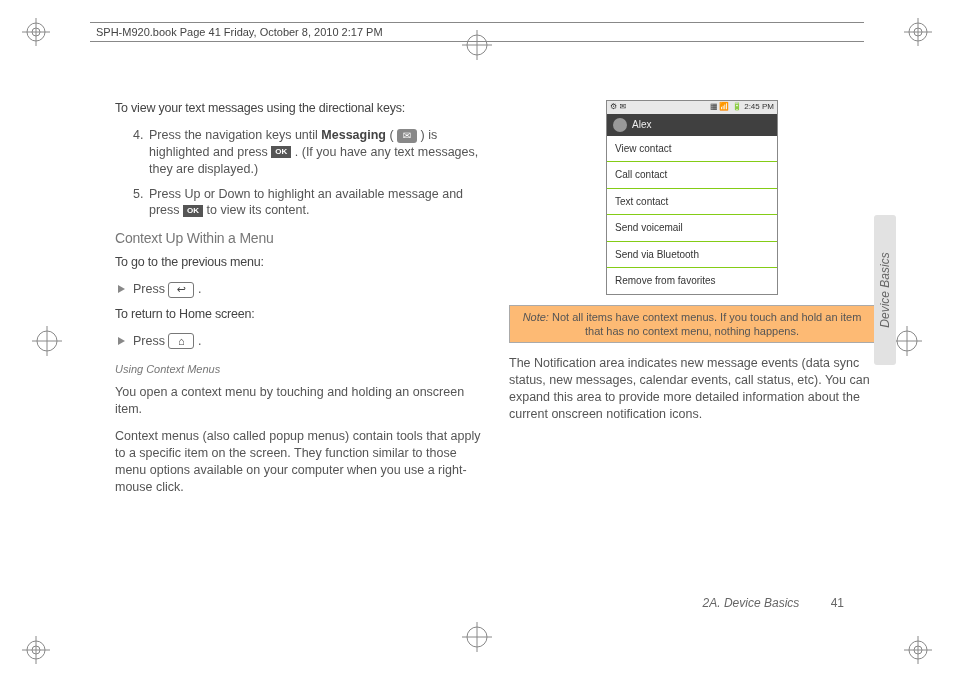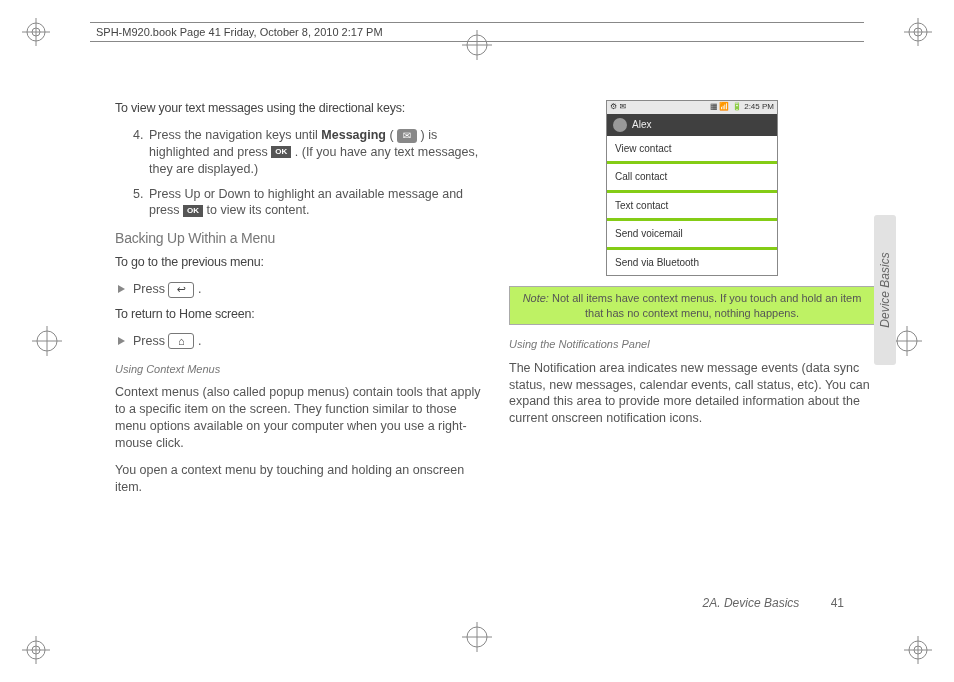--- a/index.html
+++ b/index.html
@@ -144,29 +144,29 @@
     align-items: center;
     gap: 5px;
     font-size: 10px;
   }
   .phone-header .av {
     width: 14px; height: 14px; border-radius: 50%;
     background: #999; display: inline-block;
   }
   .phone-item {
     background: #fff;
-    border-bottom: 3px solid #84cc16;
+    border-bottom: 1px solid #84cc16;
     padding: 6px 8px;
     color: #333;
     font-size: 10px;
   }
   .phone-item:last-child { border-bottom: none; }
   .note-box {
     border: 1px solid #aaa;
-    background: #bef264;
+    background: #fdba74;
     padding: 4px 4px;
     font-size: 11px;
     color: #555;
     text-align: center;
     margin-bottom: 12px;
     line-height: 1.3;
   }
   .note-box .note-label { font-style: italic; }
   
   .side-tab {
@@ -263,59 +263,59 @@
       </li>
       <li>
         <span class="num">5.</span>
         <span class="body">
           <span>Press Up or Down to highlight an available message and press </span><span class="ok-btn">OK</span>
           <span> to view its content.</span>
         </span>
       </li>
     </ol>
 
-    <div class="h3">Backing Up Within a Menu</div>
+    <div class="h3">Context Up Within a Menu</div>
     <p class="lead">To go to the previous menu:</p>
     <div class="bullet-line">
       <span class="tri"></span>
       <span><span>Press </span><span class="back-icon">↩</span> .</span>
     </div>
     <p class="lead">To return to Home screen:</p>
     <div class="bullet-line">
       <span class="tri"></span>
       <span><span>Press </span><span class="home-icon">⌂</span> .</span>
     </div>
 
     <div class="h2">Using Context Menus</div>
+    <p>You open a context menu by touching and holding an onscreen item.</p>
     <p>Context menus (also called popup menus) contain tools that apply to a specific item on the screen. They function similar to those menu options available on your computer when you use a right-mouse click.</p>
-    <p>You open a context menu by touching and holding an onscreen item.</p>
   </div>
 
   <div class="col">
     <div class="phone">
       <div class="phone-status">
         <span>⚙ ✉</span>
         <span>▦ 📶 🔋 2:45 PM</span>
       </div>
       <div class="phone-header">
         <span class="av"></span>
         <span>Alex</span>
       </div>
       <div class="phone-item">View contact</div>
       <div class="phone-item">Call contact</div>
       <div class="phone-item">Text contact</div>
       <div class="phone-item">Send voicemail</div>
       <div class="phone-item">Send via Bluetooth</div>
+      <div class="phone-item">Remove from favorites</div>
     </div>
 
     <div class="note-box">
       <span class="note-label">Note:</span><span> Not all items have context menus. If you touch and hold an item that has no context menu, nothing happens.</span>
     </div>
 
-    <div class="h2">Using the Notifications Panel</div>
     <p>The Notification area indicates new message events (data sync status, new messages, calendar events, call status, etc). You can expand this area to provide more detailed information about the current onscreen notification icons.</p>
   </div>
 </div>
 
 <div class="side-tab">
   <span>Device Basics</span>
 </div>
 
 <div class="footer">
   <span>2A. Device Basics</span>

